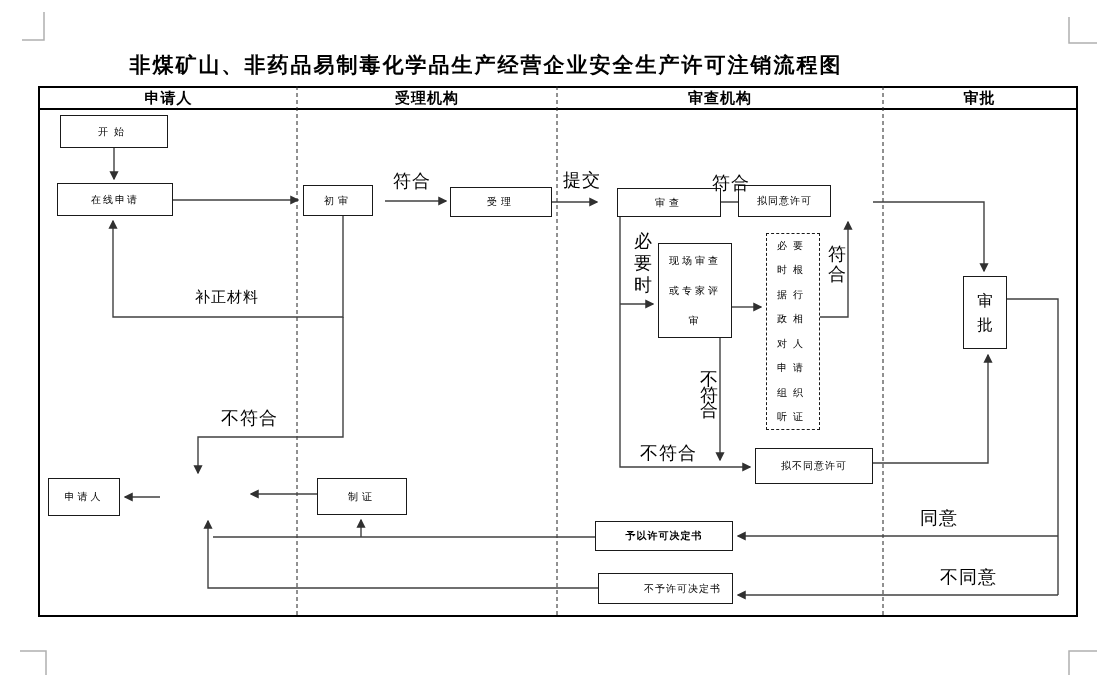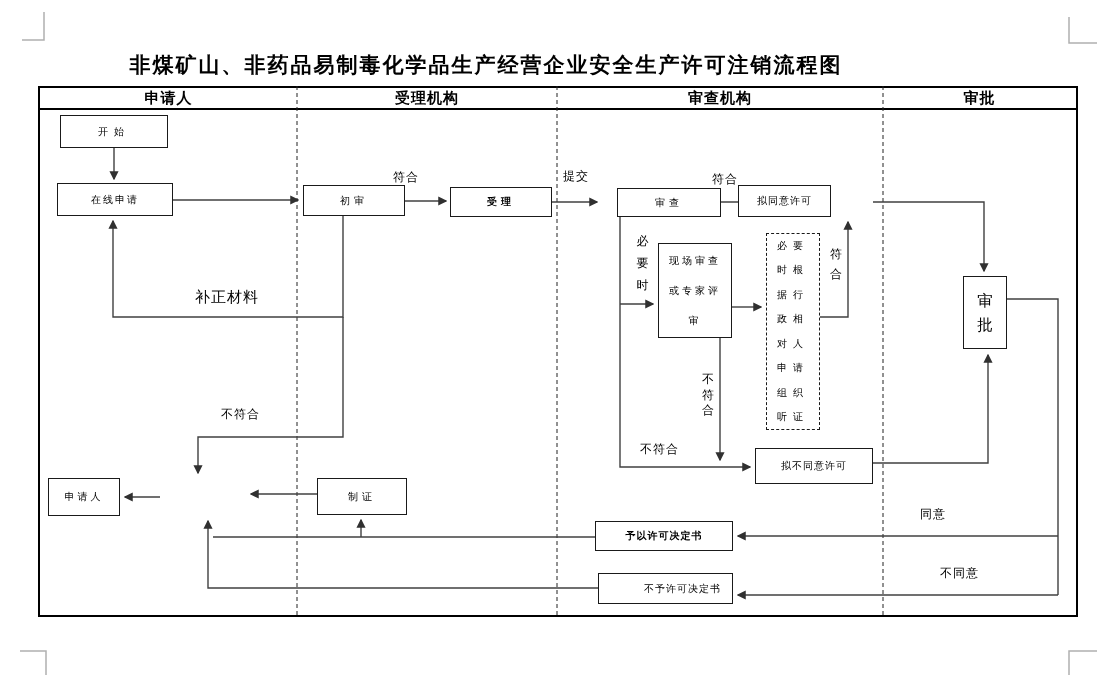--- a/index.html
+++ b/index.html
@@ -18,39 +18,39 @@
           font-size:15px;font-weight:bold;letter-spacing:1px;}
 
   svg#wires{position:absolute;left:0;top:0;z-index:2;}
 
   
   .node{position:absolute;z-index:3;background:#fff;border:1.5px solid #1a1a1a;
         display:flex;align-items:center;justify-content:center;text-align:center;
         font-size:10px;letter-spacing:2px;line-height:1.2;}
   #n-start{left:60px;top:115px;width:108px;height:33px;letter-spacing:6px;}
   #n-online{left:57px;top:183px;width:116px;height:33px;}
-  #n-initial{left:303px;top:185px;width:102px;height:31px;letter-spacing:4px;}
-  #n-accept{left:450px;top:187px;width:102px;height:30px;letter-spacing:4px;font-weight:bold;}
+  #n-initial{left:303px;top:185px;width:70px;height:31px;letter-spacing:4px;}
+  #n-accept{left:450px;top:187px;width:102px;height:30px;letter-spacing:4px;}
   #n-review{left:617px;top:188px;width:104px;height:29px;letter-spacing:4px;}
   #n-approve1{left:738px;top:185px;width:93px;height:32px;letter-spacing:1px;}
   #n-onsite{left:658px;top:243px;width:74px;height:95px;padding:0 8px;
             letter-spacing:3px;line-height:30px;word-break:break-all;}
   #n-hearing{left:766px;top:233px;width:54px;height:197px;border-style:dashed;
              padding:0 3px;letter-spacing:6px;line-height:24.5px;word-break:break-all;}
   #n-shenpi{left:963px;top:276px;width:44px;height:73px;padding:0 12px;
             letter-spacing:0;line-height:24px;word-break:break-all;font-size:15.5px;}
   #n-disapprove{left:755px;top:448px;width:118px;height:36px;letter-spacing:1px;}
   #n-applicant{left:48px;top:478px;width:72px;height:38px;letter-spacing:3px;}
   #n-deliver{left:160px;top:478px;width:86px;height:38px;letter-spacing:4px;}
   #n-makecert{left:317px;top:478px;width:90px;height:37px;letter-spacing:4px;}
   #n-grant{left:595px;top:521px;width:138px;height:30px;letter-spacing:1px;font-weight:bold;}
   #n-deny{left:598px;top:573px;width:135px;height:31px;letter-spacing:1px;padding-left:34px;}
 
   
-  .elabel{position:absolute;z-index:4;font-size:12px;letter-spacing:1px;white-space:nowrap;}
+  .elabel{position:absolute;z-index:4;font-size:18px;letter-spacing:1px;white-space:nowrap;}
   .vlabel{white-space:normal;word-break:break-all;text-align:center;letter-spacing:0;}
   #l-fuhe1{left:393px;top:169px;}
   #l-tijiao{left:563px;top:168px;}
   #l-fuhe2{left:712px;top:171px;}
   #l-buzheng{left:195px;top:288px;font-size:15px;}
   #l-bufuhe1{left:221px;top:406px;}
   #l-biyaoshi{left:634px;top:230px;width:17px;line-height:22px;}
   #l-bufuhe2{left:700px;top:372px;width:16px;line-height:15.5px;}
   #l-bufuhe3{left:640px;top:441px;}
   #l-fuhe3{left:828px;top:244px;width:16px;line-height:20px;}

